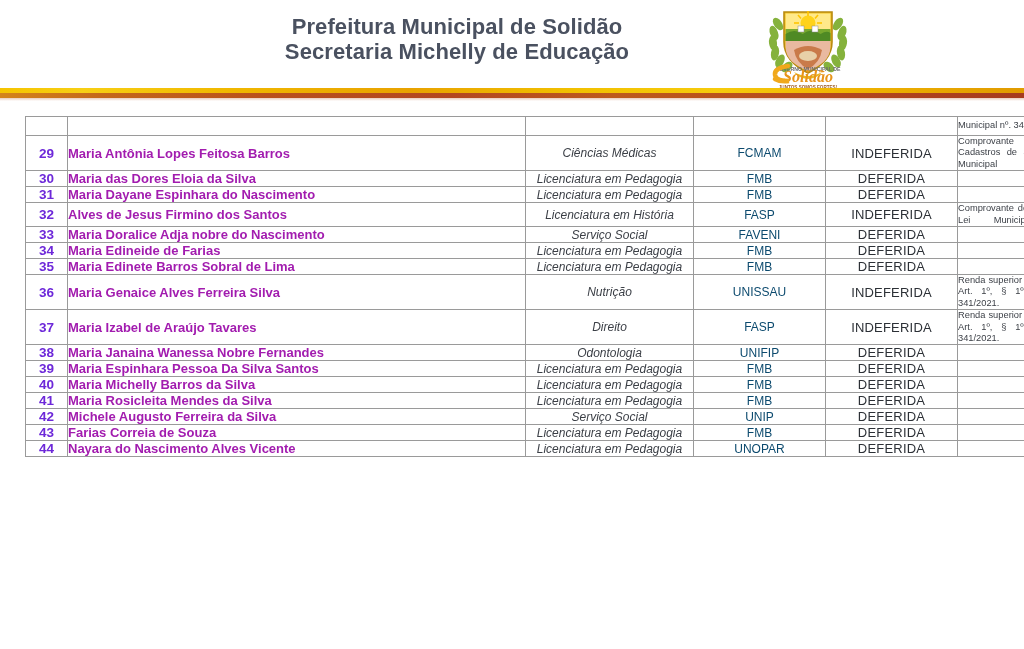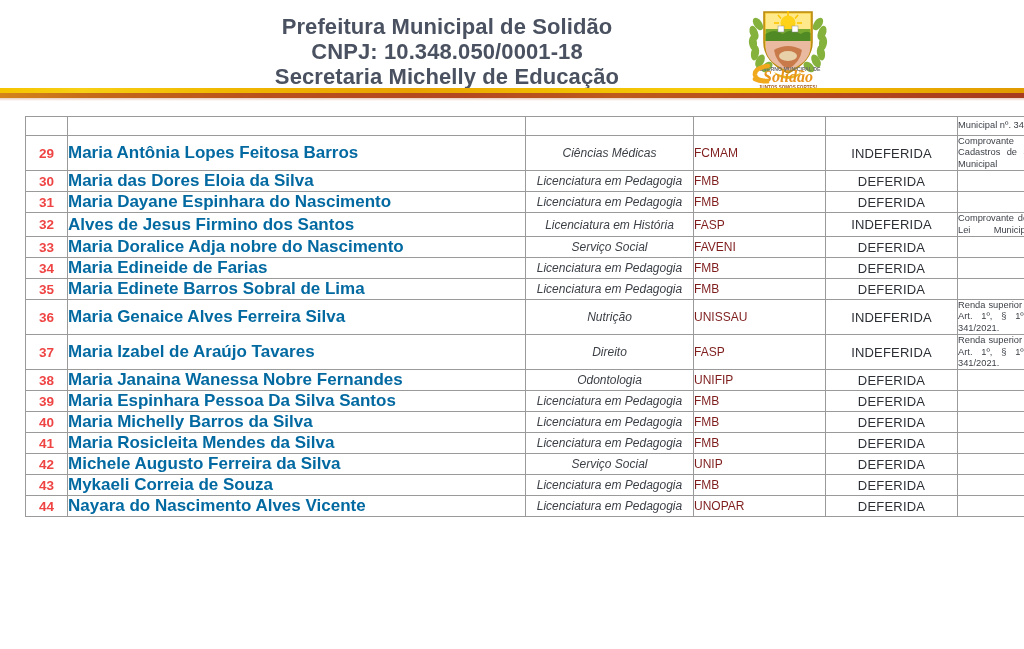--- a/index.html
+++ b/index.html
@@ -14,20 +14,21 @@
     color: #2f3640;
     overflow: hidden;
     position: relative;
   }
 
   
   .doc-header {
     position: relative;
     height: 88px;
     background: #ffffff;
+    margin-left: 20px;
   }
   .header-titles {
     position: absolute;
     left: 0;
     right: 0;
     top: 14px;
     text-align: center;
     padding-right: 130px;
   }
   .header-line {
@@ -105,42 +106,42 @@
   .c-name   { width: 458px; }
   .c-course { width: 168px; }
   .c-inst   { width: 132px; }
   .c-status { width: 132px; }
   .c-obs    { width: 175px; }
 
   .cell-num {
     text-align: center;
     font-weight: bold;
     font-size: 13.5px;
-    color: #ef4444;
+    color: #6d28d9;
     padding: 4px 0;
   }
   .cell-name {
     font-weight: bold;
-    font-size: 17px;
-    color: #0369a1;
+    font-size: 13px;
+    color: #a21caf;
     padding: 4px 0 4px 10px;
     text-align: left;
   }
   .cell-course {
     text-align: center;
     font-size: 12px;
     color: #3b3f46;
     line-height: 14px;
     padding: 3px 3px;
     font-style: italic;
   }
   .cell-inst {
-    text-align: left;
+    text-align: center;
     font-size: 12px;
-    color: #7f1d1d;
+    color: #0c4a6e;
     padding: 3px 2px;
   }
   .cell-status {
     text-align: center;
     font-weight: normal;
     font-size: 13px;
     color: #2c3036;
     padding: 3px 2px;
     letter-spacing: 0.2px;
   }
@@ -171,21 +172,20 @@
     padding-bottom: 1px;
   }
 </style>
 </head>
 <body>
 
 <div class="doc-header">
 
   <div class="header-titles">
     <div class="header-line">Prefeitura Municipal de Solidão</div>
-    <div class="header-line">CNPJ: 10.348.050/0001-18</div>
     <div class="header-line">Secretaria Michelly de Educação</div>
   </div>
 
   <div class="emblem">
     <svg viewBox="0 0 108 86" width="108" height="86" xmlns="http://www.w3.org/2000/svg">
 
       <g fill="#7fae32" opacity="0.95">
         <ellipse cx="24" cy="20" rx="4" ry="7" transform="rotate(-35 24 20)"></ellipse>
         <ellipse cx="20" cy="29" rx="4" ry="7.5" transform="rotate(-20 20 29)"></ellipse>
         <ellipse cx="19" cy="39" rx="4" ry="7.5" transform="rotate(-8 19 39)"></ellipse>
@@ -385,21 +385,21 @@
         <td class="cell-num">42</td>
         <td class="cell-name">Michele Augusto Ferreira da Silva</td>
         <td class="cell-course">Serviço Social</td>
         <td class="cell-inst">UNIP</td>
         <td class="cell-status">DEFERIDA</td>
         <td class="cell-obs dash">-</td>
       </tr>
 
       <tr>
         <td class="cell-num">43</td>
-        <td class="cell-name">Mykaeli Correia de Souza</td>
+        <td class="cell-name">Farias Correia de Souza</td>
         <td class="cell-course">Licenciatura em Pedagogia</td>
         <td class="cell-inst">FMB</td>
         <td class="cell-status">DEFERIDA</td>
         <td class="cell-obs dash">-</td>
       </tr>
 
       <tr>
         <td class="cell-num">44</td>
         <td class="cell-name">Nayara do Nascimento Alves Vicente</td>
         <td class="cell-course">Licenciatura em Pedagogia</td>

